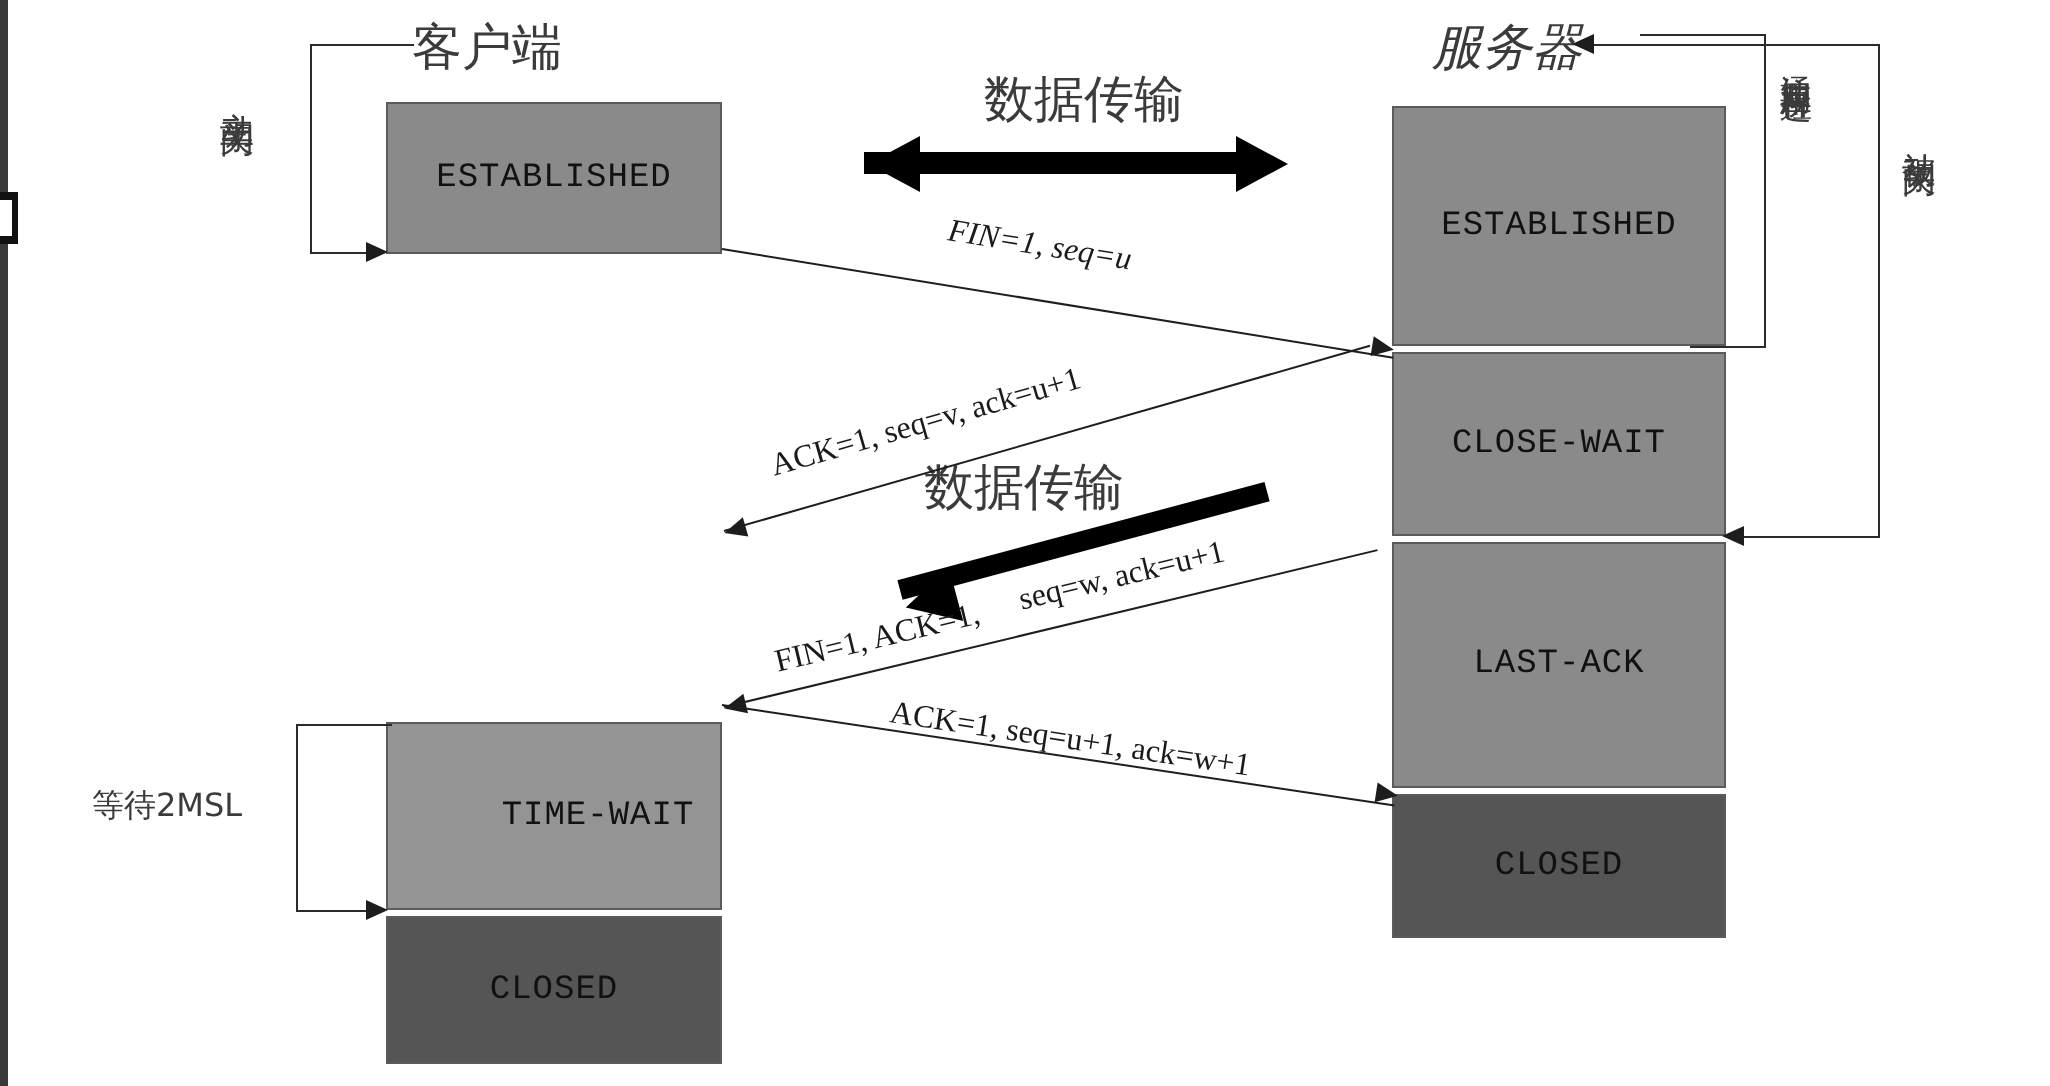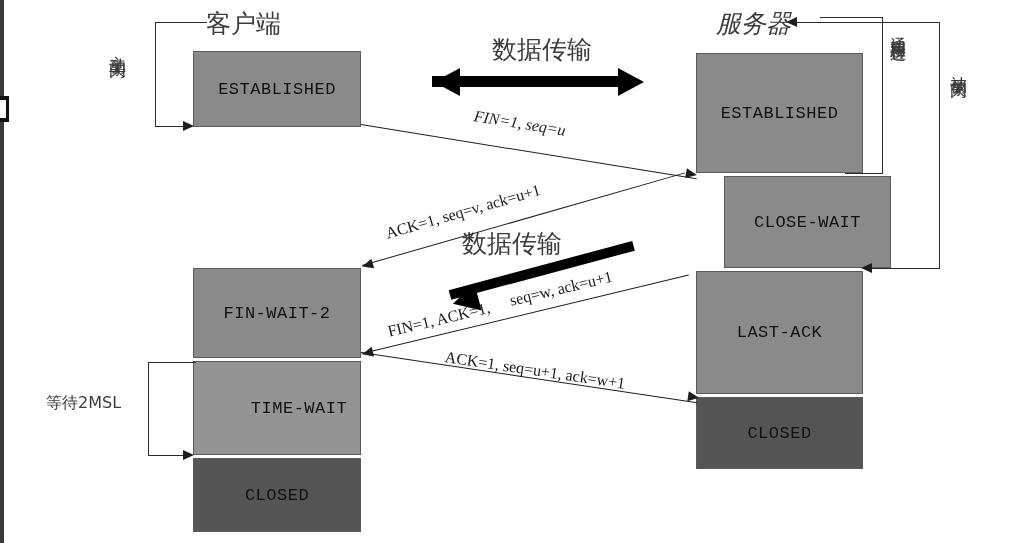--- a/index.html
+++ b/index.html
@@ -108,29 +108,28 @@
 
 <div id="stage">
 
   <div class="edge-strip"></div>
   <div class="edge-notch"></div>
   <div class="edge-notch-in"></div>
 
   <div class="state-box" style="left:193px;top:51px;width:168px;height:76px;">ESTABLISHED</div>
 
 
-  <div class="state-box" style="left:193px;top:268px;width:168px;height:90px;">FIN-WAIT-2</div>
 
   <div class="state-box light" style="left:193px;top:361px;width:168px;height:94px;">TIME-WAIT</div>
 
   <div class="state-box dark" style="left:193px;top:458px;width:168px;height:74px;">CLOSED</div>
 
   <div class="state-box" style="left:696px;top:53px;width:167px;height:120px;">ESTABLISHED</div>
 
-  <div class="state-box" style="left:696px;top:176px;width:167px;height:92px;margin-left:28px;">CLOSE-WAIT</div>
+  <div class="state-box" style="left:696px;top:176px;width:167px;height:92px;">CLOSE-WAIT</div>
 
   <div class="state-box" style="left:696px;top:271px;width:167px;height:123px;">LAST-ACK</div>
 
   <div class="state-box dark" style="left:696px;top:397px;width:167px;height:72px;">CLOSED</div>
 
   <div class="hline" style="left:155px;top:22px;width:52px;"></div>
   <div class="vline" style="left:155px;top:22px;height:105px;"></div>
   <div class="hline" style="left:155px;top:126px;width:33px;"></div>
   <div class="arrow-right" style="left:183px;top:121px;"></div>
 

